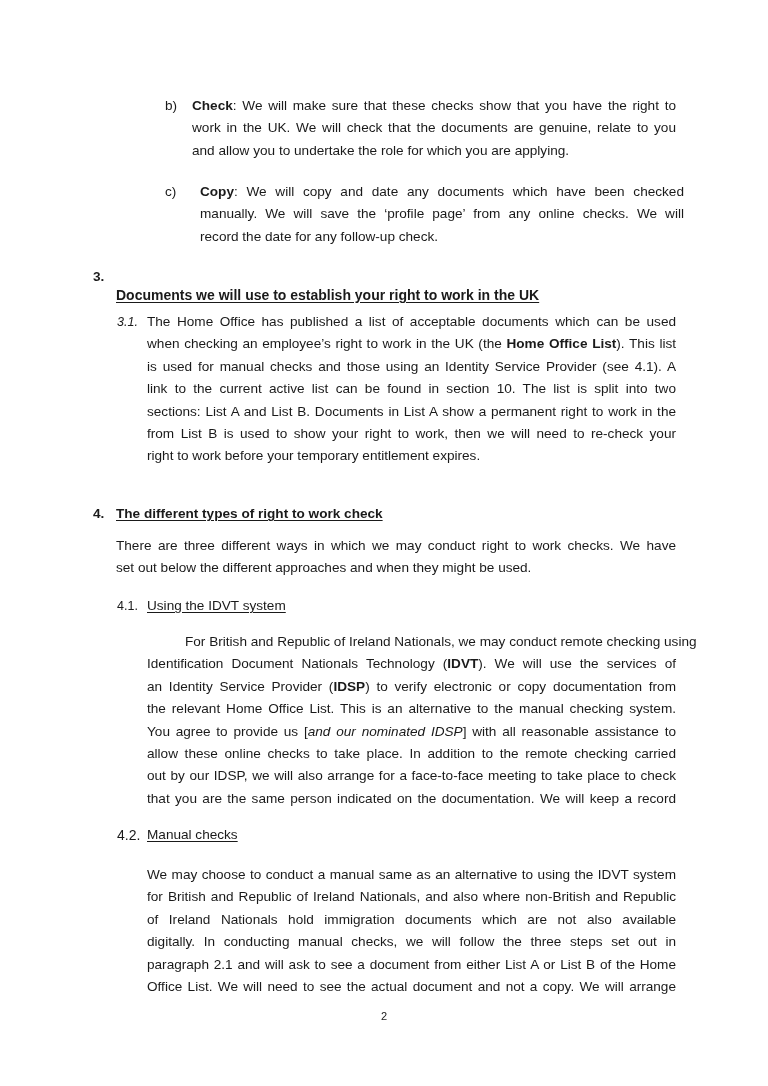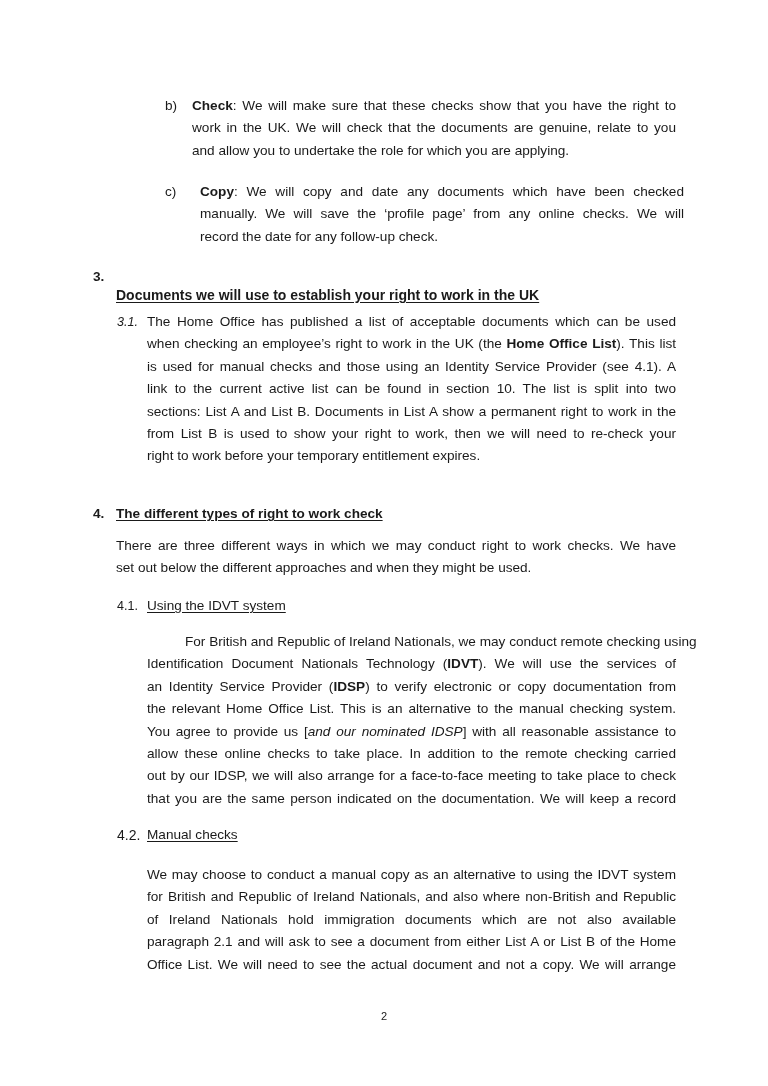--- a/index.html
+++ b/index.html
@@ -67,20 +67,21 @@
   <span class="line" style="font-size: 13.6px;"><span>You agree to provide us [</span><i>and our nominated IDSP</i><span>] with all reasonable assistance to</span></span>
   <span class="line" style="font-size: 13.6px;">allow these online checks to take place. In addition to the remote checking carried</span>
   <span class="line" style="font-size: 13.6px;">out by our IDSP, we will also arrange for a face-to-face meeting to take place to check</span>
   <span class="line" style="font-size: 13.6px;">that you are the same person indicated on the documentation. We will keep a record</span>
 </div>
 
 <div class="lbl" style="left:117px; top:824px; line-height:22.4px; font-size:14px;">4.2.</div>
 <div class="lbl u" style="left: 147px; top: 824px; line-height: 22.4px; white-space: nowrap; font-size: 13.6px;">Manual checks</div>
 
 <div class="block" style="left:147px; top:864px; width:529px;">
-  <span class="line" style="font-size: 13.6px;">We may choose to conduct a manual copy as an alternative to using the IDVT system</span>
+  <span class="line" style="font-size: 13.6px;">We may choose to conduct a manual same as an alternative to using the IDVT system</span>
   <span class="line" style="font-size: 13.6px;">for British and Republic of Ireland Nationals, and also where non-British and Republic</span>
   <span class="line" style="font-size: 13.6px;">of Ireland Nationals hold immigration documents which are not also available</span>
+  <span class="line" style="font-size: 13.6px;">digitally. In conducting manual checks, we will follow the three steps set out in</span>
   <span class="line" style="font-size: 13.6px;">paragraph 2.1 and will ask to see a document from either List A or List B of the Home</span>
   <span class="line" style="font-size: 13.6px;">Office List. We will need to see the actual document and not a copy. We will arrange</span>
 </div>
 
 <div class="pnum">2</div>
 
 </body></html>

